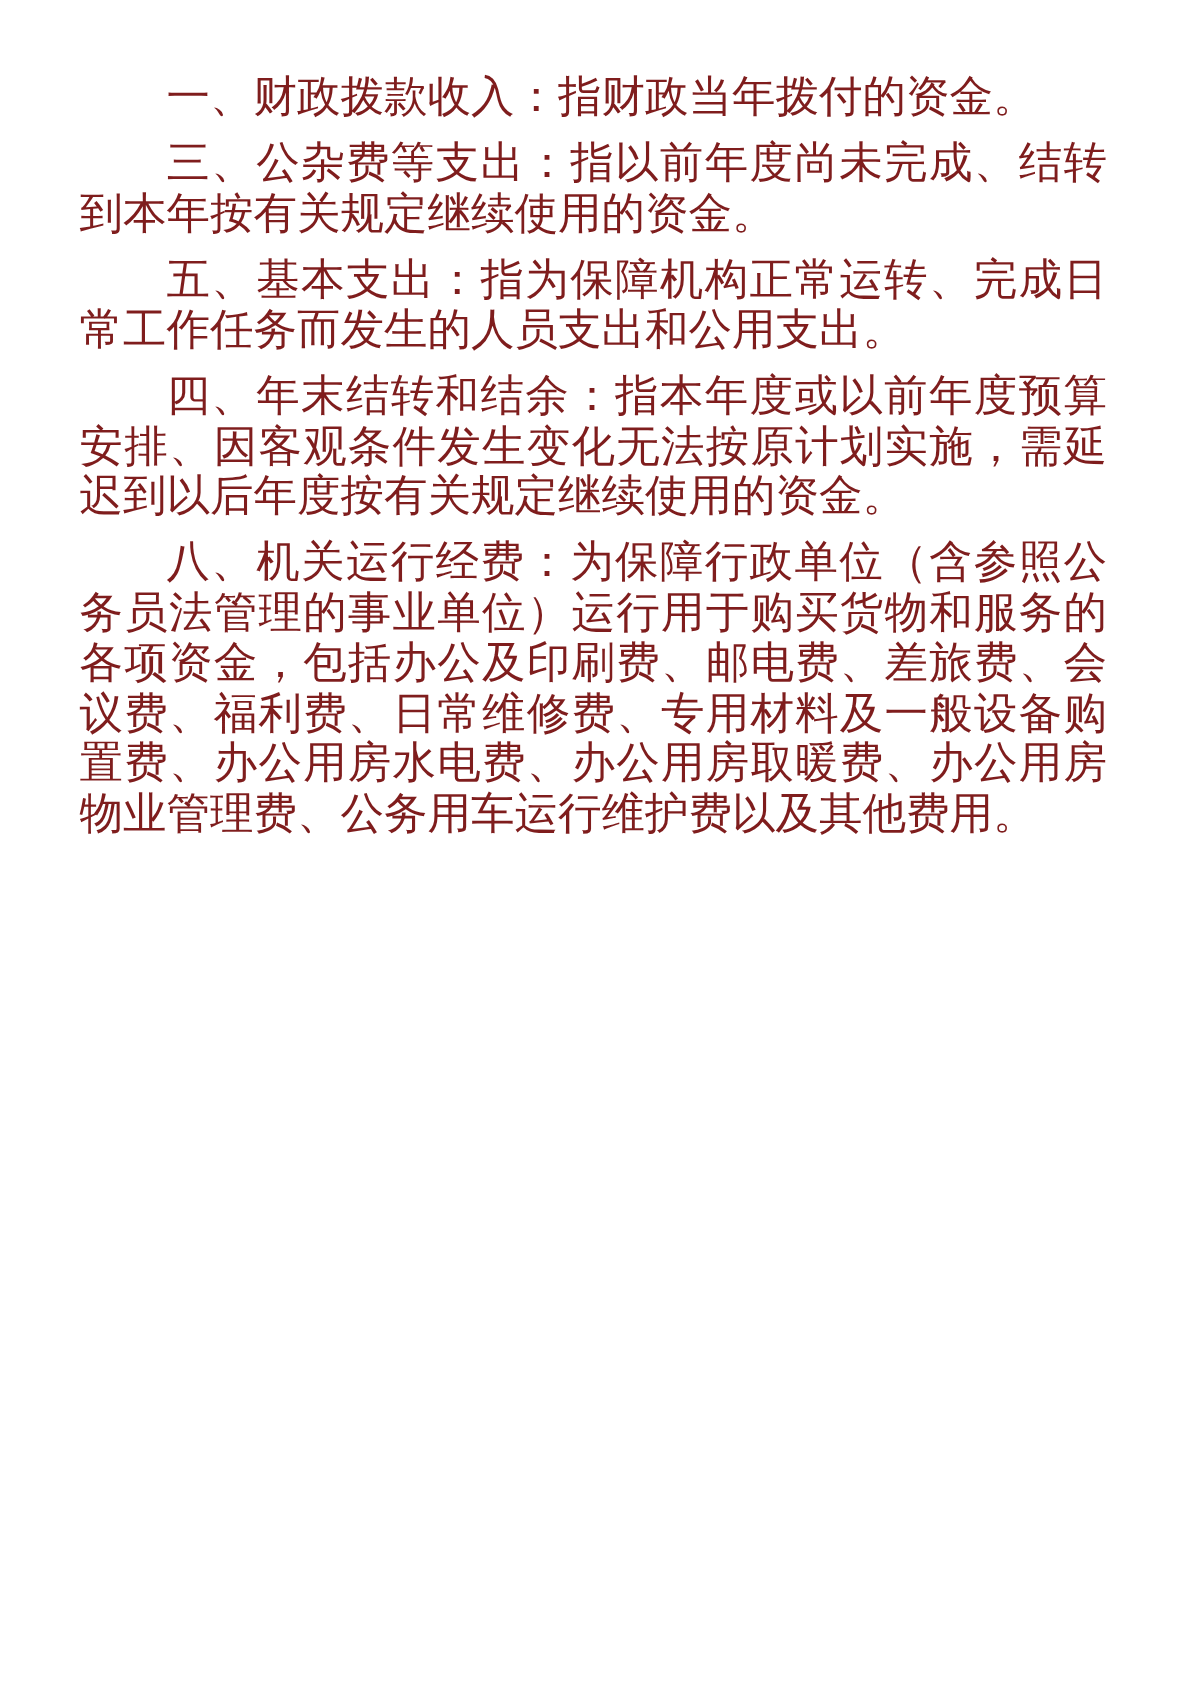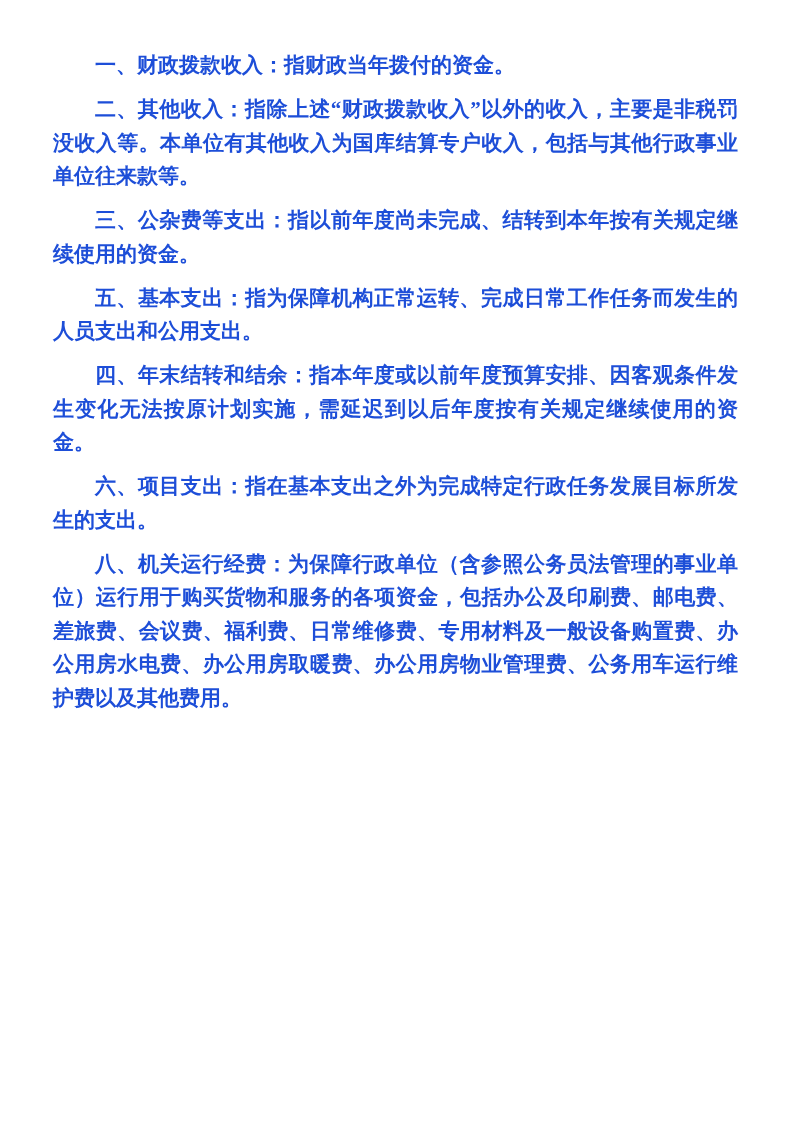--- a/index.html
+++ b/index.html
@@ -18,35 +18,33 @@
     width: 793px;
     height: 1122px;
     background: #ffffff;
     padding: 49px 55px 0 53px;
   }
   .doc {
     width: 100%;
   }
   .doc-para {
     margin: 0 0 10.5px 0;
-    font-size: 21px;
+    font-size: 29px;
     line-height: 33.5px;
-    color: #1d4ed8;
+    color: #7f1d1d;
     text-align: justify;
     text-indent: 2em;
     word-break: break-all;
-    font-weight: 700;
+    font-weight: 400;
   }
 </style>
 </head>
 <body>
 
 <div class="page">
   <article class="doc">
     <p class="doc-para">一、财政拨款收入：指财政当年拨付的资金。</p>
-    <p class="doc-para">二、其他收入：指除上述“财政拨款收入”以外的收入，主要是非税罚没收入等。本单位有其他收入为国库结算专户收入，包括与其他行政事业单位往来款等。</p>
     <p class="doc-para">三、公杂费等支出：指以前年度尚未完成、结转到本年按有关规定继续使用的资金。</p>
     <p class="doc-para">五、基本支出：指为保障机构正常运转、完成日常工作任务而发生的人员支出和公用支出。</p>
     <p class="doc-para">四、年末结转和结余：指本年度或以前年度预算安排、因客观条件发生变化无法按原计划实施，需延迟到以后年度按有关规定继续使用的资金。</p>
-    <p class="doc-para">六、项目支出：指在基本支出之外为完成特定行政任务发展目标所发生的支出。</p>
     <p class="doc-para">八、机关运行经费：为保障行政单位（含参照公务员法管理的事业单位）运行用于购买货物和服务的各项资金，包括办公及印刷费、邮电费、差旅费、会议费、福利费、日常维修费、专用材料及一般设备购置费、办公用房水电费、办公用房取暖费、办公用房物业管理费、公务用车运行维护费以及其他费用。</p>
   </article>
 </div>
 
 </body></html>

